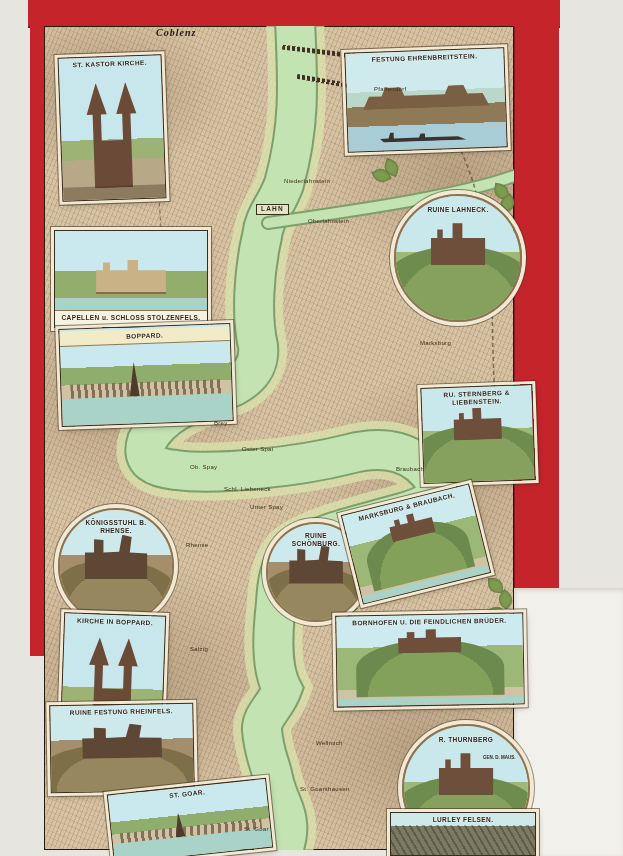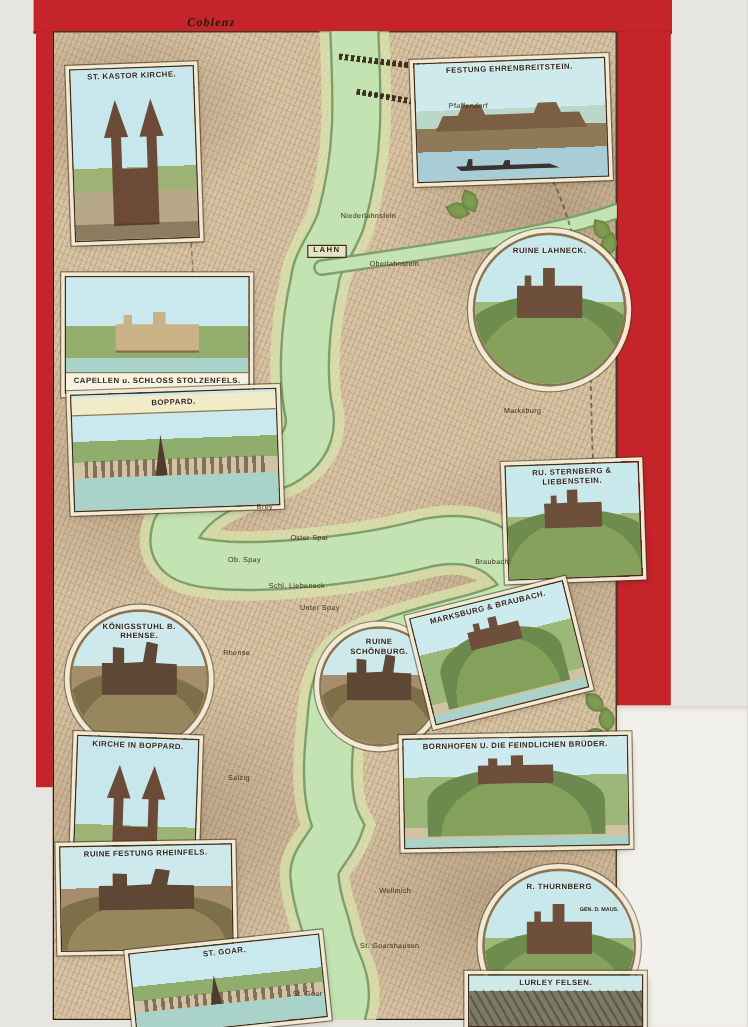--- a/index.html
+++ b/index.html
@@ -115,21 +115,21 @@
   <div class="leaf" style="left:384px;top:160px;transform:rotate(20deg);"></div>
   <div class="leaf" style="left:494px;top:184px;transform:rotate(10deg);"></div>
   <div class="leaf" style="left:500px;top:196px;transform:rotate(60deg);"></div>
   <div class="leaf" style="left:488px;top:578px;transform:rotate(0deg);"></div>
   <div class="leaf" style="left:498px;top:592px;transform:rotate(40deg);"></div>
   <div class="leaf" style="left:490px;top:606px;transform:rotate(-25deg);"></div>
   <div class="leaf" style="left:330px;top:592px;transform:rotate(15deg);"></div>
   <div class="leaf" style="left:340px;top:600px;transform:rotate(-40deg);"></div>
 
   <div>
-      <span class="map-label blackletter" style="left: 156px; top: 15px;">Coblenz</span>
+      <span class="map-label blackletter" style="left: 156px; top: 28px;">Coblenz</span>
       <span class="map-label town" style="left: 374px; top: 86px;">Pfaffendorf</span>
       <span class="map-label town" style="left: 284px; top: 178px;">Niederlahnstein</span>
       <span class="map-label boxed" style="left: 256px; top: 204px;">LAHN</span>
       <span class="map-label town" style="left: 308px; top: 218px;">Oberlahnstein</span>
       <span class="map-label town" style="left: 420px; top: 340px;">Marksburg</span>
       <span class="map-label town" style="left: 214px; top: 420px;">Brey</span>
       <span class="map-label town" style="left: 242px; top: 446px;">Oster Spai</span>
       <span class="map-label town" style="left: 190px; top: 464px;">Ob. Spay</span>
       <span class="map-label town" style="left: 224px; top: 486px;">Schl. Liebeneck</span>
       <span class="map-label town" style="left: 250px; top: 504px;">Unter Spay</span>

